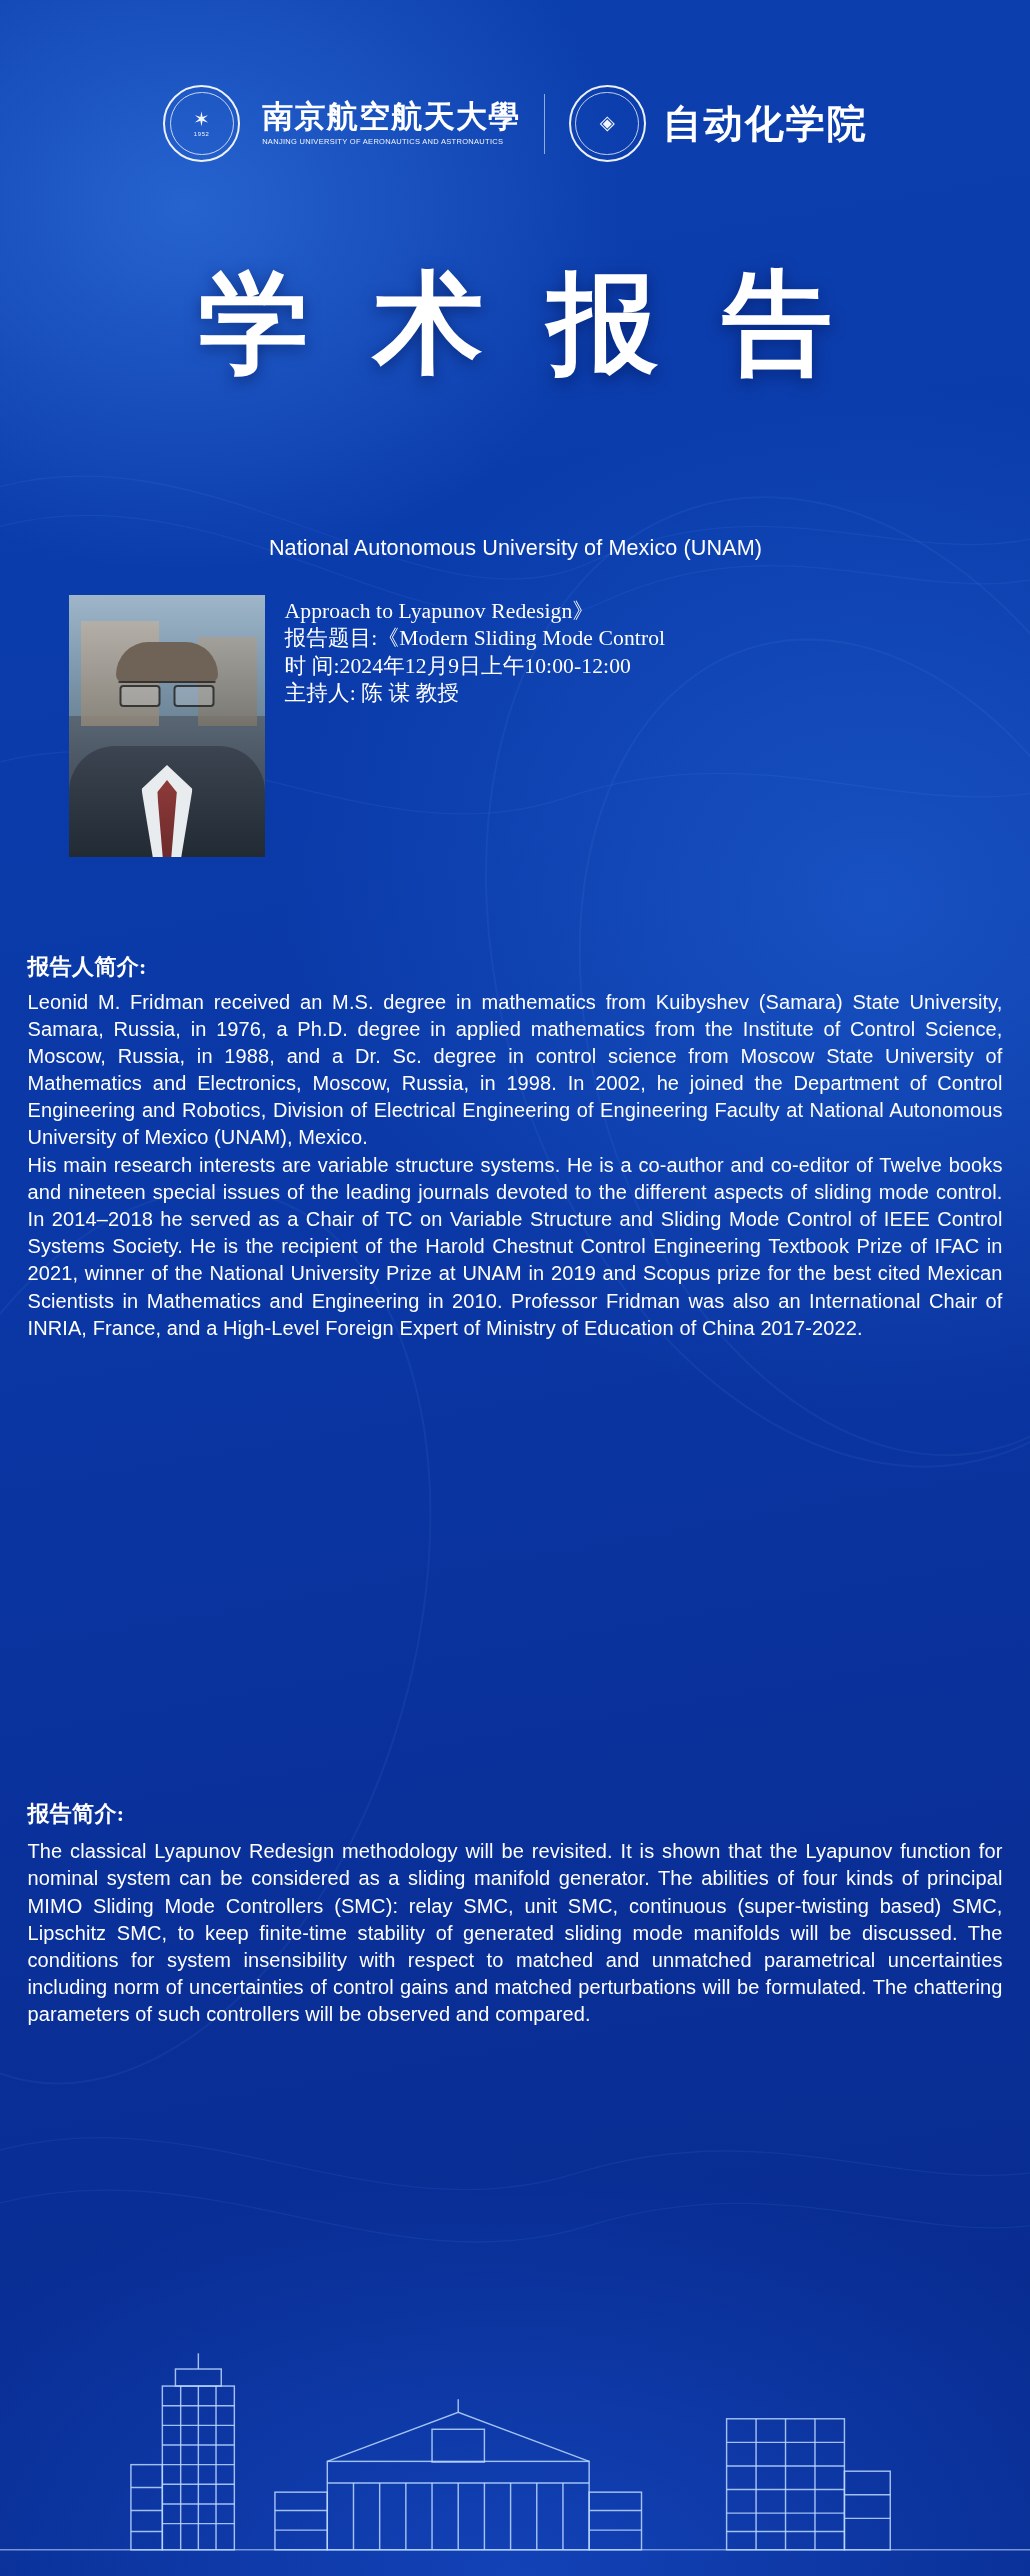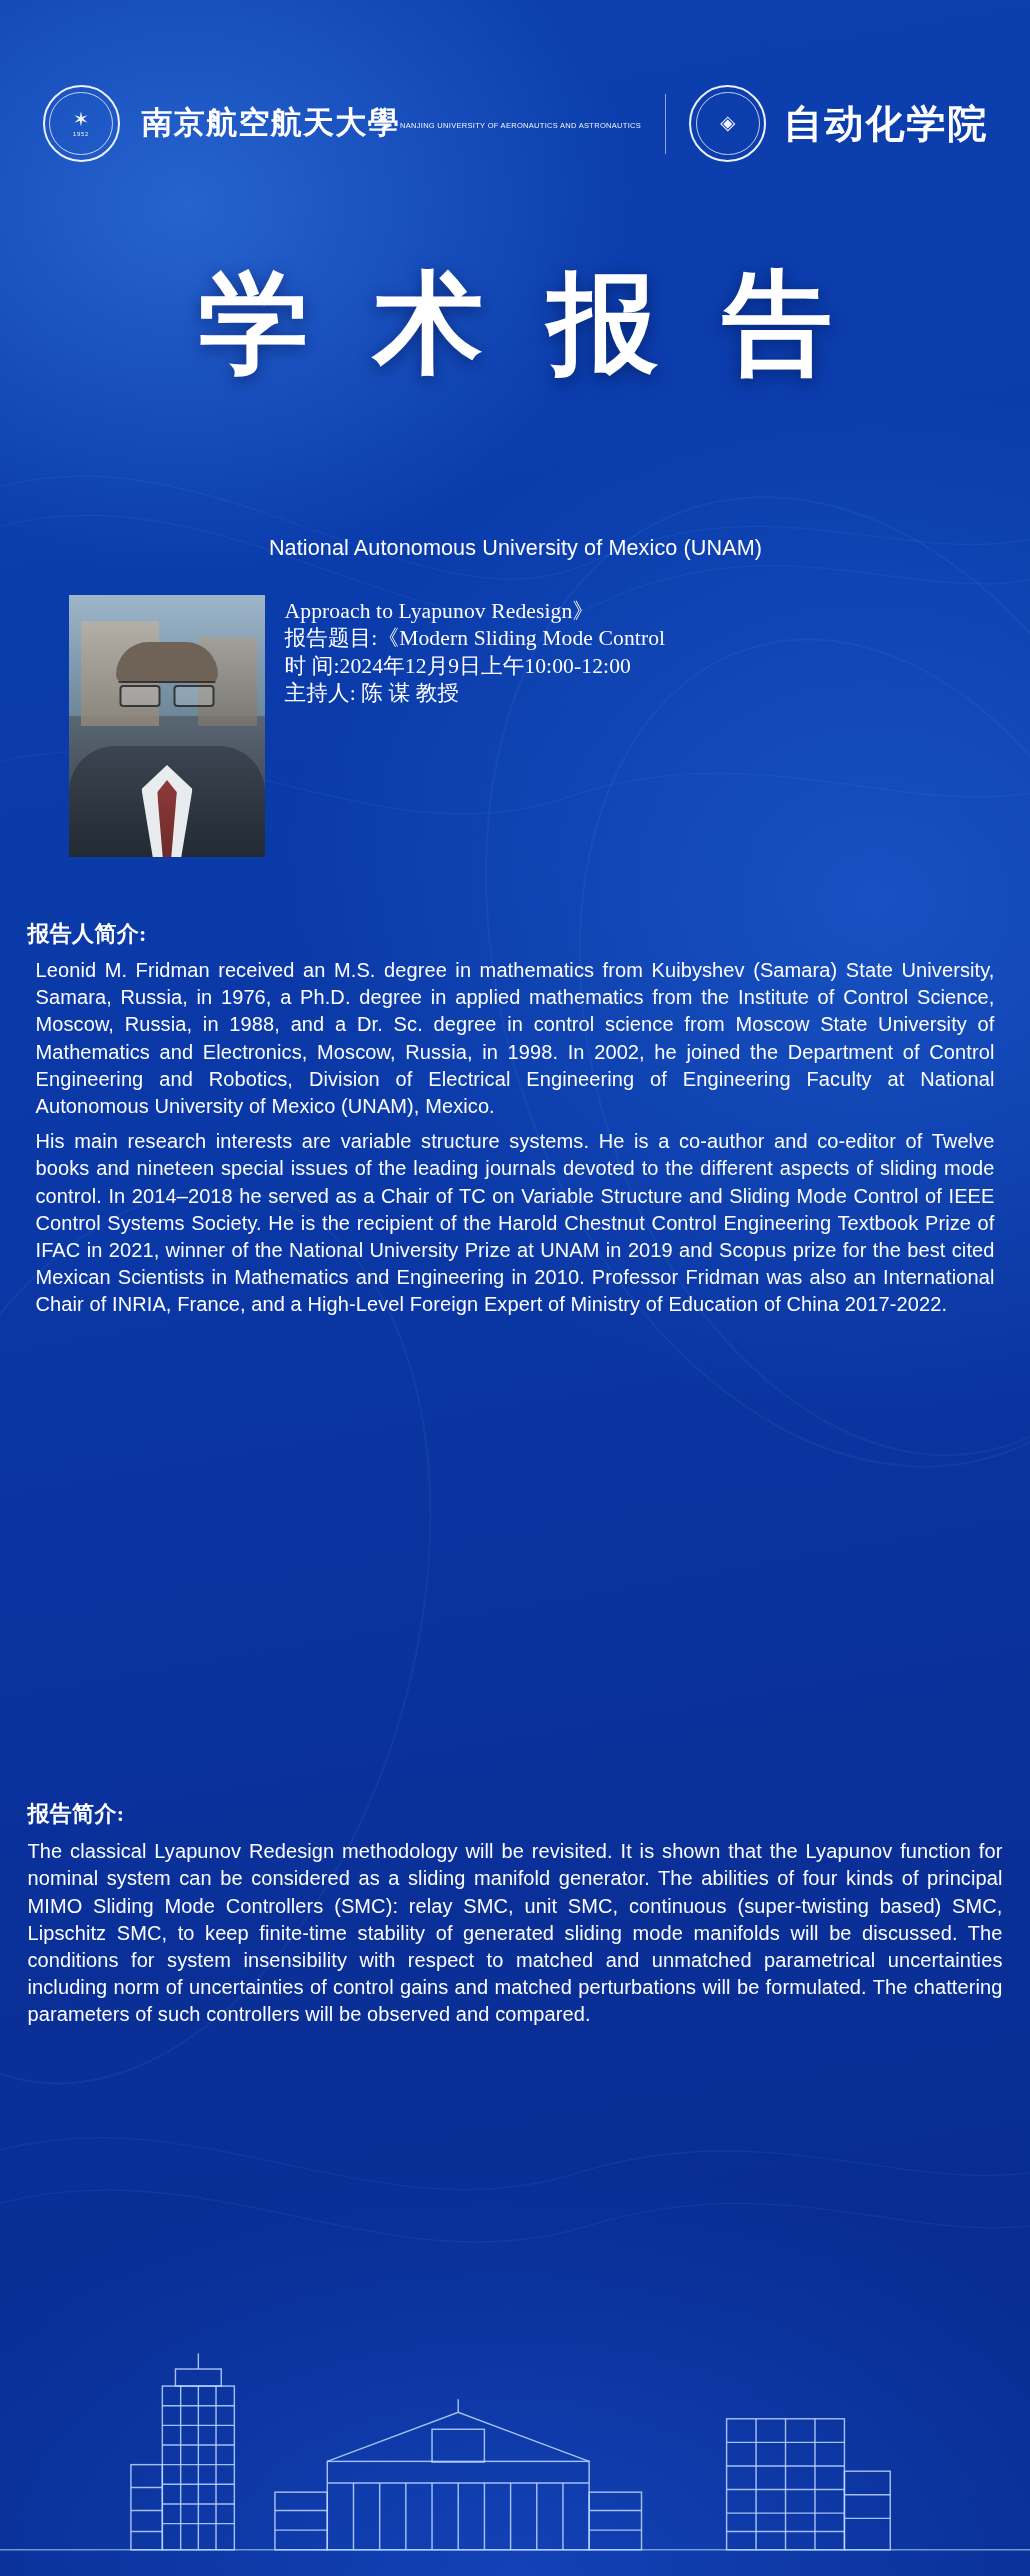--- a/index.html
+++ b/index.html
@@ -71,24 +71,23 @@
     font-size: 19.6px;
     line-height: 1;
     margin-bottom: 1.3px;
   }
   .seal-year {
     font-size: 5.9px;
     letter-spacing: 0.7px;
   }
   .uni-name {
     display: flex;
-    flex-direction: row;
+    flex-direction: column;
     justify-content: center;
     margin-left: 5px;
-    align-items: center;
   }
   .uni-cn {
     font-size: 31px;
     font-weight: bold;
     letter-spacing: 1.3px;
     line-height: 1.05;
     white-space: nowrap;
   }
   .uni-en {
     font-size: 7.5px;
@@ -277,22 +276,22 @@
     text-align: justify;
     text-justify: inter-word;
     letter-spacing: 0.1px;
   }
   .bio-wrap {
     position: absolute;
     top: 919px;
     left: 27.5px;
     width: 975px;
   }
-  .bio-wrap .section-title { margin-bottom: 6.5px; }
-  .bio-wrap p { margin: 8px; }
+  .bio-wrap .section-title { margin-bottom: 6.5px; margin-top: 33px; }
+  .bio-wrap p { margin: 0; }
   .abstract-wrap {
     position: absolute;
     top: 1767px;
     left: 27.5px;
     width: 975px;
     margin-top: 32px;
   }
   .abstract-wrap .section-title { margin-bottom: 9.2px; }
   .abstract-wrap p { margin: 0; }
   

